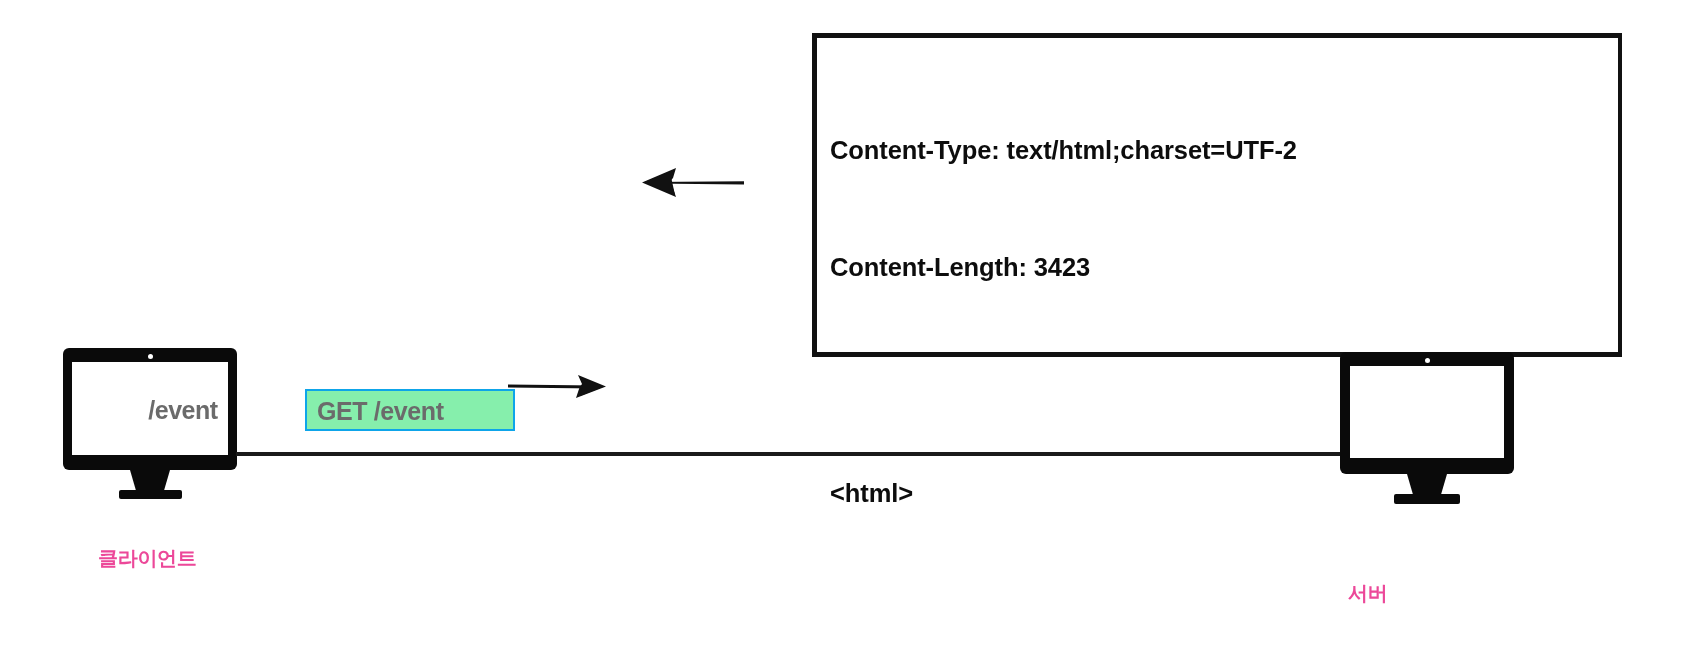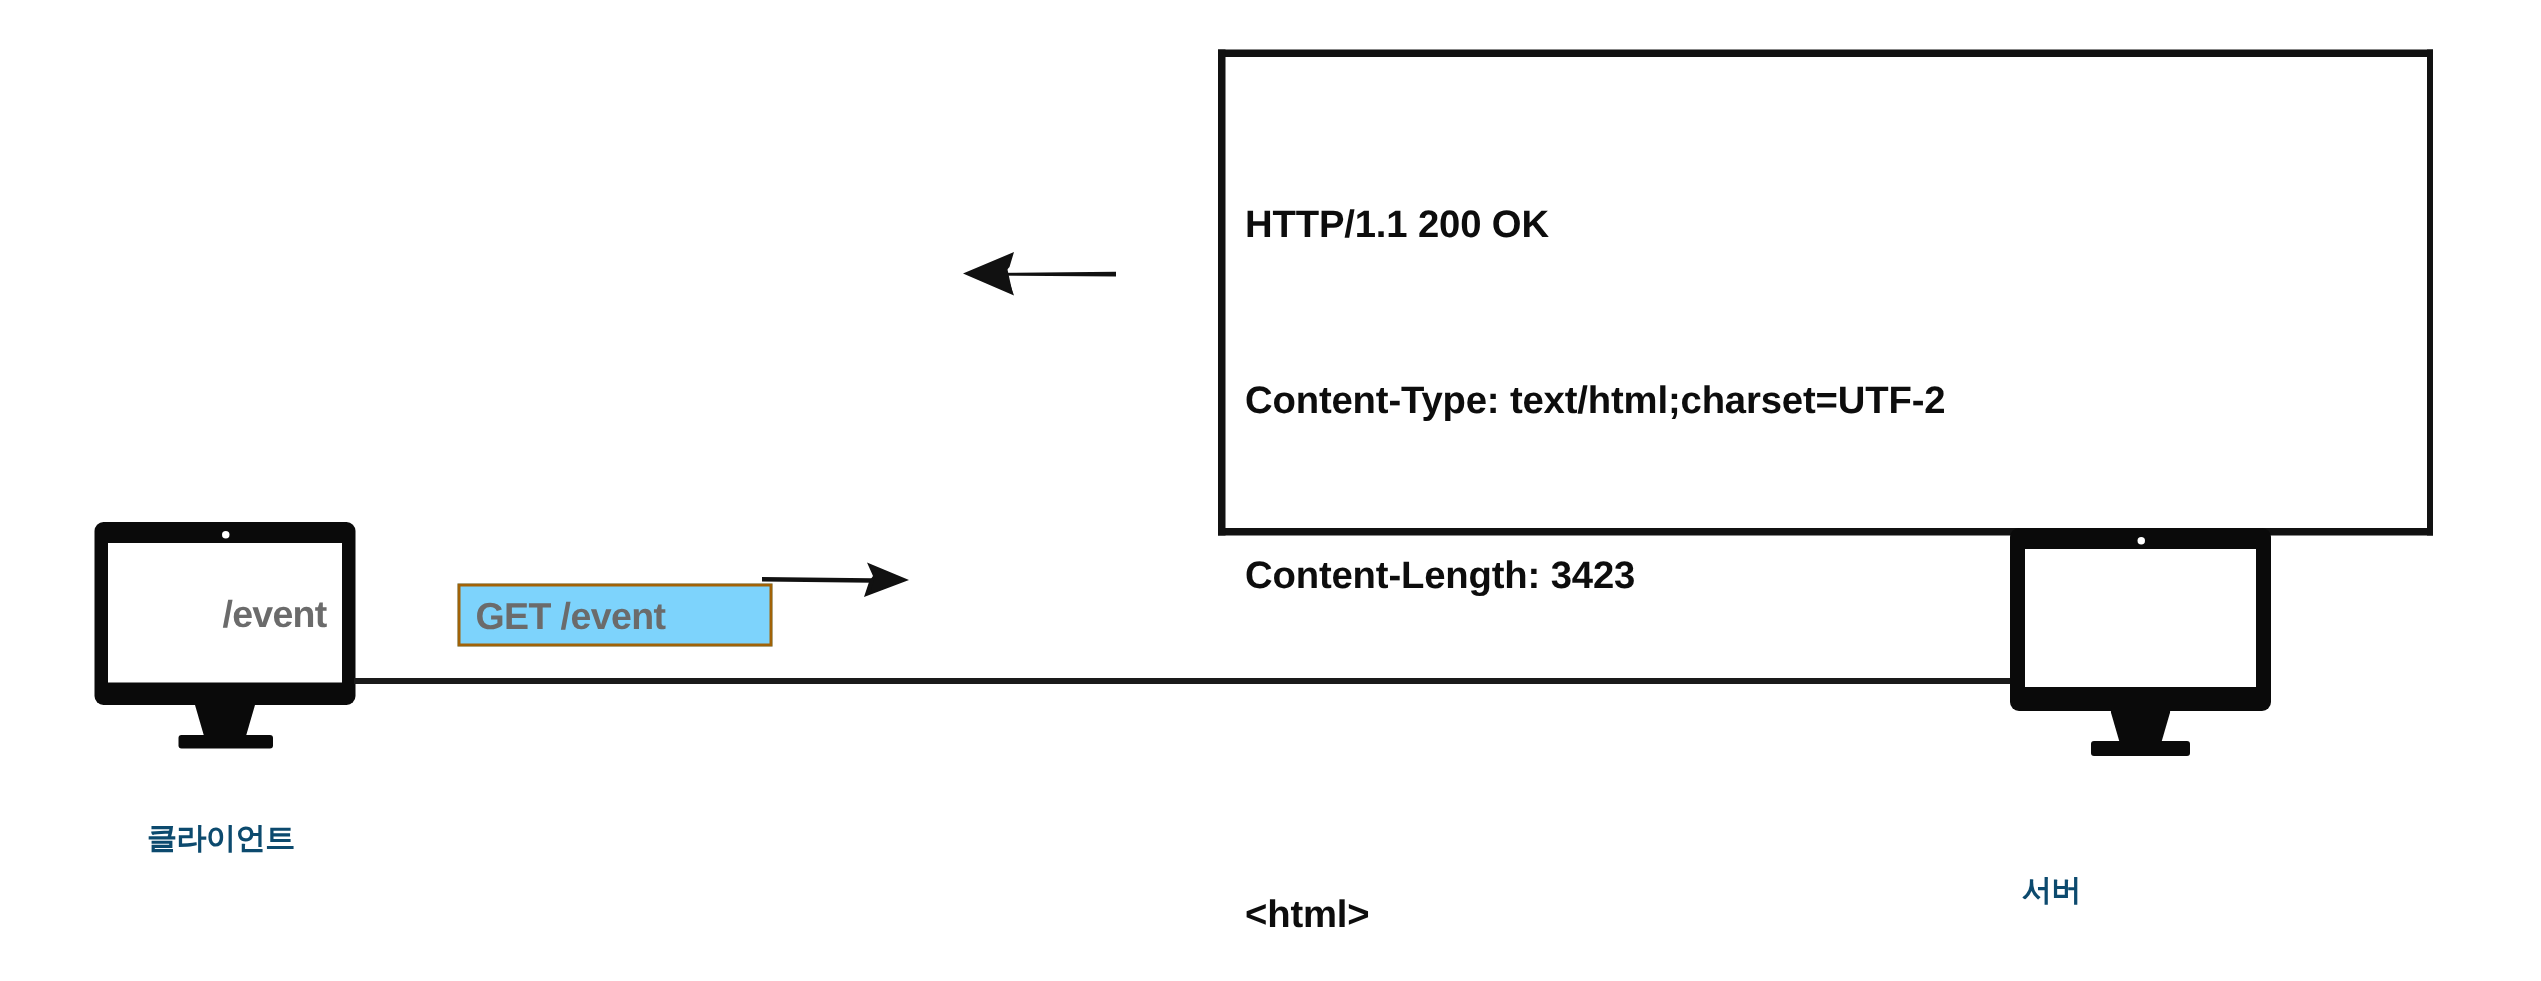--- a/index.html
+++ b/index.html
@@ -111,36 +111,36 @@
   #server-monitor .neck   { left: 67px; top: 122px; width: 40px; height: 22px;
                             clip-path: polygon(0 0, 100% 0, 84% 100%, 16% 100%); }
   #server-monitor .base   { left: 54px; top: 142px; width: 66px; height: 10px; }
 
   
   .node-caption {
     position: absolute;
     font-family: "Liberation Sans", sans-serif;
     font-size: 20px;
     font-weight: bold;
-    color: #0c4a6e;
+    color: #ec4899;
     white-space: nowrap;
     letter-spacing: -0.3px;
   }
   #client-caption { left: 98px; top: 545px; }
   #server-caption { left: 1348px; top: 580px; }
 
   
   #request-label-box {
     position: absolute;
     left: 305px;
     top: 389px;
     width: 210px;
     height: 42px;
-    border: 2px solid #a16207;
-    background: #7dd3fc;
+    border: 2px solid #0ea5e9;
+    background: #86efac;
     box-sizing: border-box;
   }
   #request-label-box .text {
     position: absolute;
     left: 10px;
     top: 6px;
     font-family: "Liberation Sans", sans-serif;
     font-size: 25px;
     font-weight: bold;
     color: #6b6b6b;
@@ -169,21 +169,20 @@
 
 <div id="stage">
 
   <div class="response-box">
     <div class="edge edge-top"></div>
     <div class="edge edge-bottom"></div>
     <div class="edge edge-left"></div>
     <div class="edge edge-right"></div>
 
     <div class="response-text">
-      <span class="line">HTTP/1.1 200 OK</span>
       <span class="line">Content-Type: text/html;charset=UTF-2</span>
       <span class="line">Content-Length: 3423</span>
       <span class="blank"></span>
       <span class="line">&lt;html&gt;</span>
       
       
     </div>
   </div>
 
   <div class="arrow" id="response-arrow">

